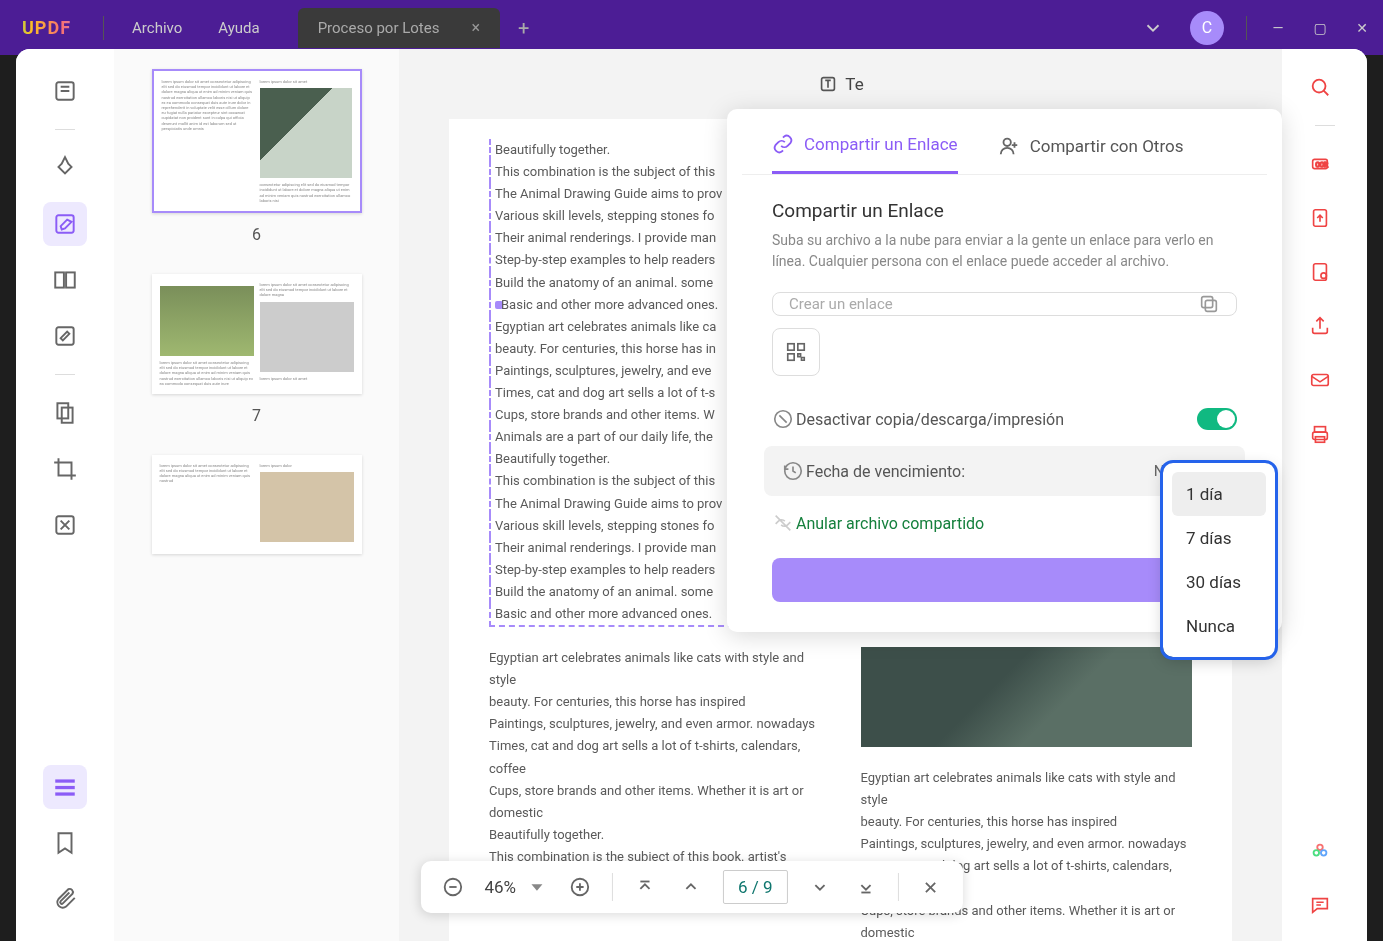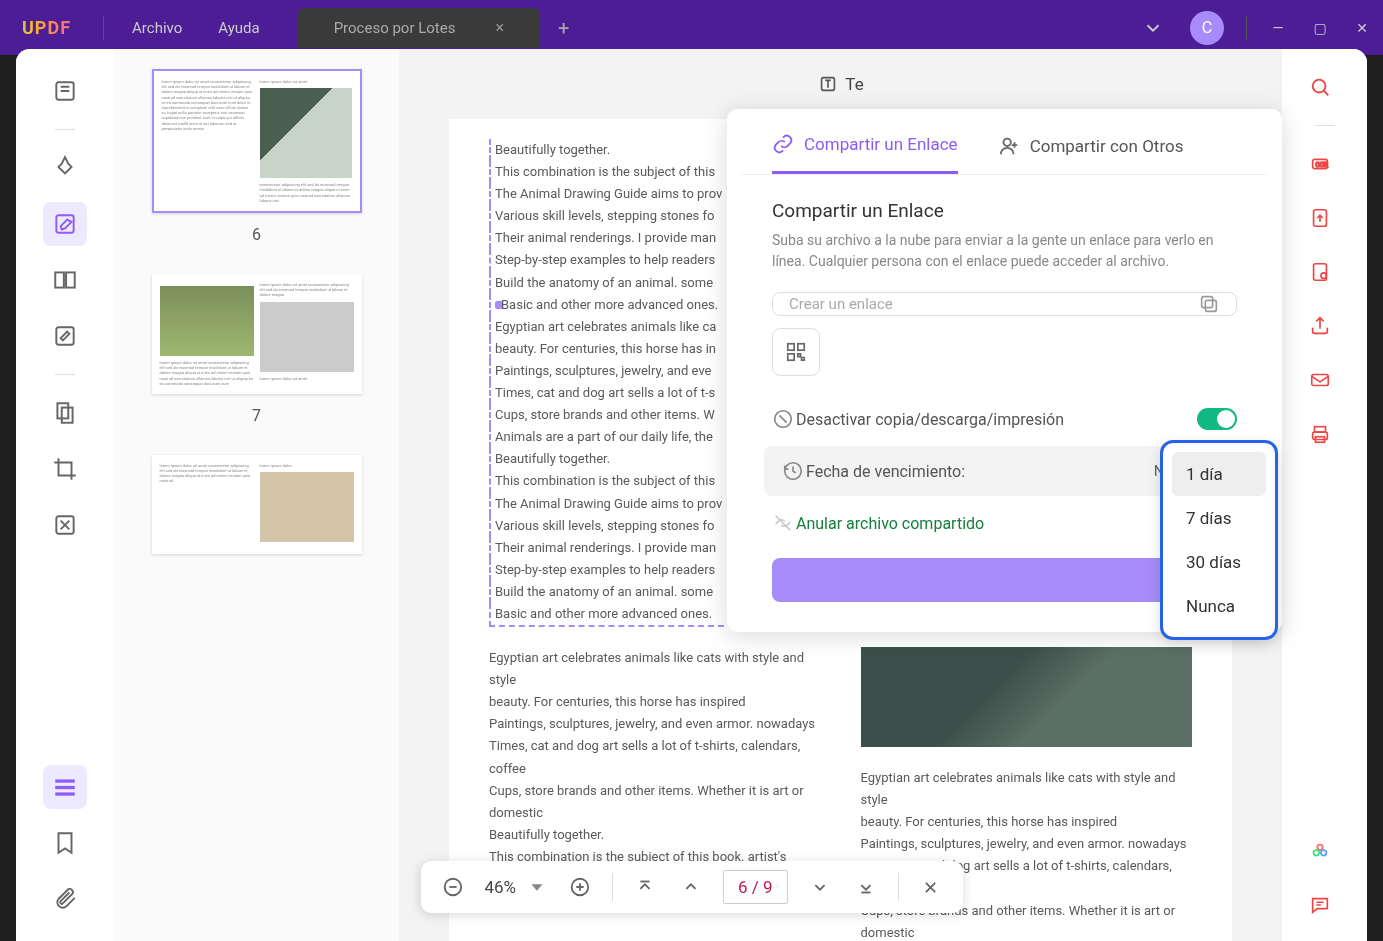--- a/index.html
+++ b/index.html
@@ -1,21 +1,21 @@
 <!DOCTYPE html>
 <html><head>
 <meta charset="utf-8">
 <style>
 * { margin:0; padding:0; box-sizing:border-box; font-family:-apple-system,BlinkMacSystemFont,"Segoe UI",Roboto,sans-serif; }
 body { background:#1e1e1e; width:1383px; height:941px; overflow:hidden; position:relative; }
 .titlebar { height:55px; background:#4c1d95; display:flex; align-items:center; color:#ccc;justify-content:flex-end; }
 .logo { font-weight:bold; font-size:18px; padding:0 22px; background:linear-gradient(90deg,#4ade80,#fbbf24,#f87171,#a78bfa); -webkit-background-clip:text; -webkit-text-fill-color:transparent; letter-spacing:1px; }
 .tb-divider { width:1px; height:24px; background:#555; margin:0 10px; }
 .menu-item { padding:0 18px; font-size:15px; cursor:pointer; }
-.tab { background:#3a3a3a; height:40px; margin-left:20px; padding:0 36px; display:flex; align-items:center; border-radius:6px 6px 0 0; gap:40px; }
+.tab { background:#3a3a3a; height:40px; margin-left:20px; padding:0 20px; display:flex; align-items:center; border-radius:6px 6px 0 0; gap:32px; }
 .tab-title { color:#aaa; font-size:15px; }
 .tab-close { color:#999; cursor:pointer; font-size:16px; }
 .tab-add { color:#aaa; margin-left:18px; font-size:20px; cursor:pointer; }
 .tb-spacer { flex:1; }
 .tb-icon { width:22px; height:22px; margin:0 14px; display:flex; align-items:center; justify-content:center; color:#ccc; cursor:pointer; }
 .avatar { width:34px; height:34px; border-radius:50%; background:#a78bfa; color:#fff; display:flex; align-items:center; justify-content:center; font-size:16px; margin:0 12px; }
 .win-ctrl { width:42px; display:flex; align-items:center; justify-content:center; color:#ccc; cursor:pointer; font-size:14px; }
 .main { position:absolute; top:49px; left:16px; right:16px; bottom:0; background:#fff; border-radius:14px 14px 0 0; overflow:hidden; }
 .left-rail { position:absolute; left:0; top:0; width:98px; height:100%; background:#fff; display:flex; flex-direction:column; align-items:center; padding-top:20px; gap:12px; }
 .rail-btn { width:44px; height:44px; border-radius:8px; display:flex; align-items:center; justify-content:center; color:#666; cursor:pointer; }
@@ -49,28 +49,28 @@
 .link-row { display:flex; gap:12px; padding:20px 30px;flex-direction:column; }
 .link-input { flex:1; height:48px; border:1px solid #ddd; border-radius:8px; padding:0 16px; font-size:15px; color:#aaa; display:flex; align-items:center; justify-content:space-between; }
 .qr-btn { width:48px; height:48px; border:1px solid #ddd; border-radius:8px; display:flex; align-items:center; justify-content:center; color:#666; cursor:pointer; }
 .option-row { display:flex; align-items:center; padding:12px 30px; gap:2px; font-size:16px; color:#555; }
 .option-row .label { flex:1; }
 .toggle { width:40px; height:22px; background:#10b981; border-radius:11px; position:relative; cursor:pointer; }
 .toggle::after { content:''; position:absolute; right:2px; top:2px; width:18px; height:18px; background:#fff; border-radius:50%; }
 .option-row.expiry { background:#f3f3f3; border-radius:8px; margin:4px 22px; padding:14px 18px; }
 .expiry-value { color:#666; font-size:15px; display:flex; align-items:center; gap:8px; cursor:pointer; }
 .create-btn { margin:12px 30px 0; height:44px; background:#a78bfa; border-radius:8px; }
-.dropdown { position:absolute; top:394px; right:92px; width:112px; background:#fff; border:3px solid transparent; border-radius:10px; box-shadow:0 4px 16px rgba(0,0,0,0.2); outline:3px solid #2563eb; padding:6px; }
+.dropdown { position:absolute; top:414px; right:92px; width:112px; background:#fff; border:3px solid transparent; border-radius:10px; box-shadow:0 4px 16px rgba(0,0,0,0.2); outline:3px solid #2563eb; padding:6px; }
 .dd-item { padding:12px 14px; font-size:17px; color:#333; border-radius:6px; cursor:pointer; }
 .dd-item.hover { background:#eee; }
 .zoom-bar { position:absolute; bottom:28px; left:50%; transform:translateX(-50%); height:52px; background:#fff; border-radius:10px; box-shadow:0 2px 12px rgba(0,0,0,0.15); display:flex; align-items:center; padding:0 18px; gap:18px; }
 .zoom-btn { width:28px; height:28px; display:flex; align-items:center; justify-content:center; color:#666; cursor:pointer; font-size:18px; }
 .zoom-pct { font-size:17px; color:#444; display:flex; align-items:center; gap:10px; }
 .zoom-sep { width:1px; height:28px; background:#ddd; }
-.page-num { padding:6px 14px; border:1px solid #ccc; border-radius:2px; font-size:17px; color:#be185d; }
+.page-num { padding:6px 14px; border:1px solid #ccc; border-radius:2px; font-size:17px; color:#0f766e; }
 svg { width:22px; height:22px; }
 .rail-btn svg { width:26px; height:26px; }
 </style>
 </head>
 <body>
 
 <div class="titlebar">
   <span class="logo">UPDF</span>
   <div class="tb-divider"></div>
   <span class="menu-item">Archivo</span>

